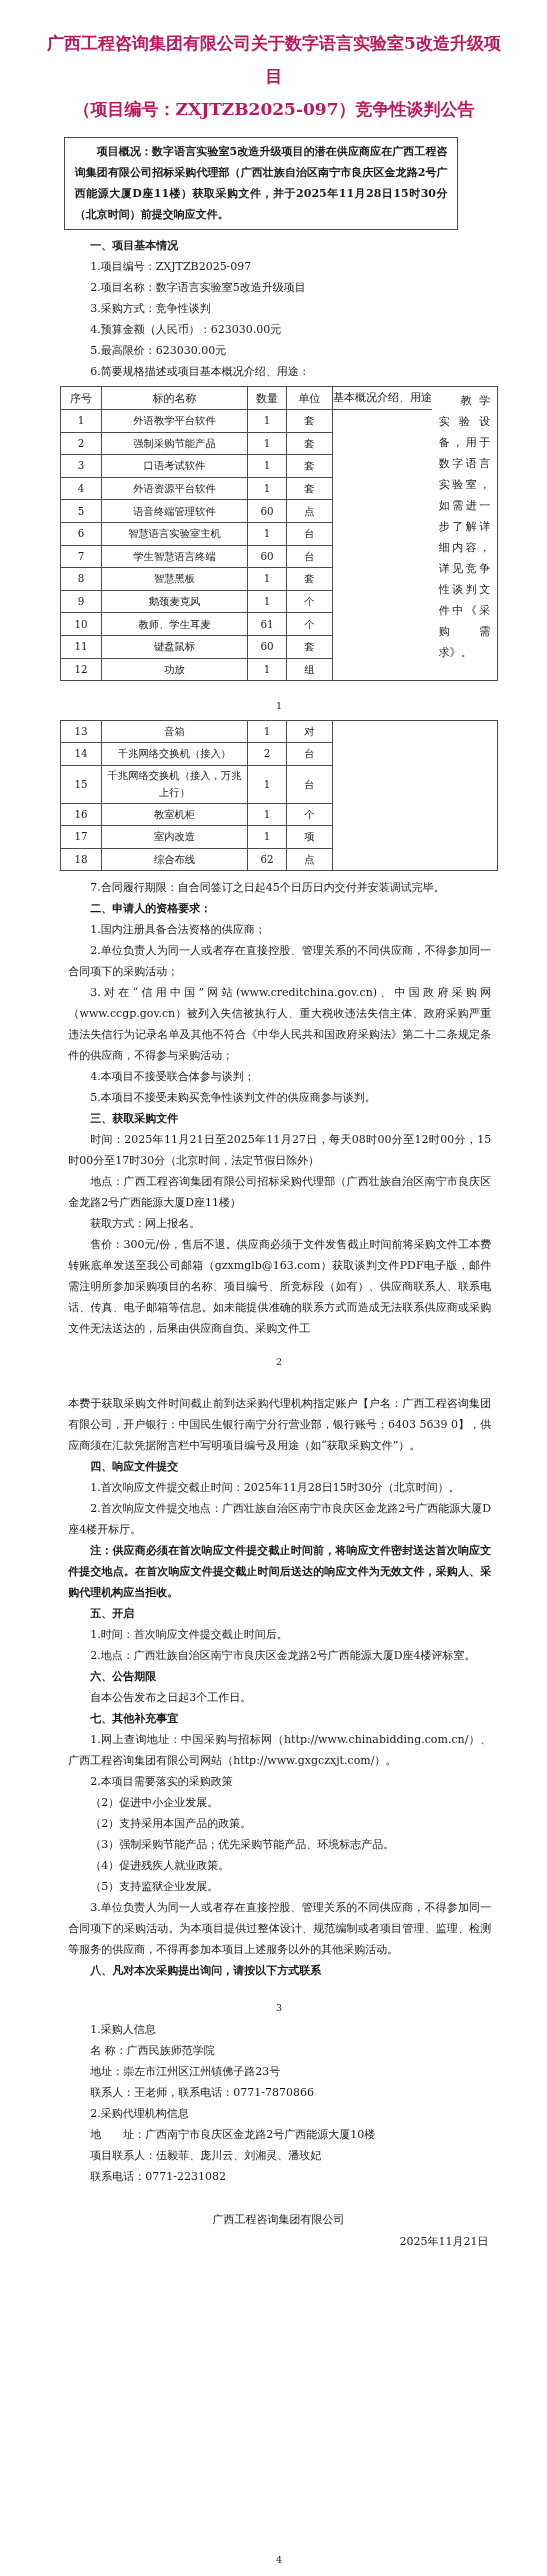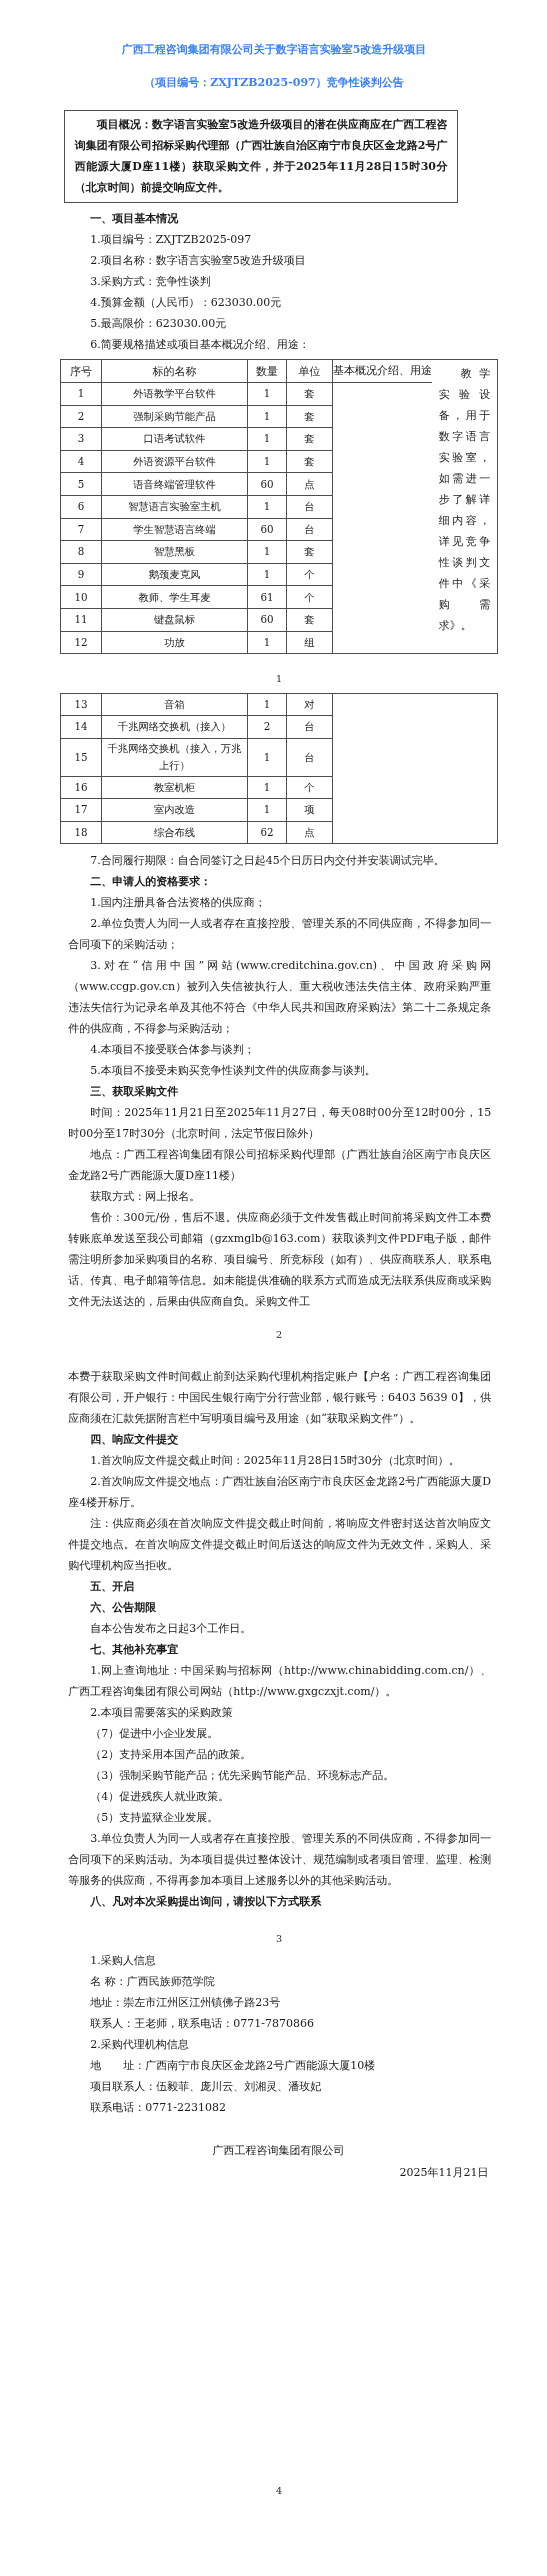--- a/index.html
+++ b/index.html
@@ -8,34 +8,34 @@
   }
   body {
     width: 548px; height: 2576px; overflow: hidden;
     color: #1a1a1a;
     font-family: "DejaVu Serif", "Liberation Serif", serif;
     font-size: 11px;
   }
   .doc { padding: 27px 0 0 0; }
   .content { width: 438px; margin: 0 49px 0 60px; }
 
-  .title { margin: 6px 41px; font-size: 11px; font-weight: 700; text-align: center; line-height: 33px; color:#3b82f6; }
+  .title { margin: 0 41px; font-size: 17px; font-weight: 700; text-align: center; line-height: 33px; color:#be185d; }
   .title .tline { display: block; }
 
   .box {
     margin: 11px 0 0 4.1px; width: 394px; box-sizing: border-box;
     border: 0.7px solid #4d4d4d; padding: 3.4px 9.6px;
   }
   .box-text { margin: 0; font-weight: 700; line-height: 21px; text-align: justify; text-indent: 2em; }
 
   .heading { margin: 0 6.8px 0 8.2px; font-weight: 700; line-height: 21px; text-indent: 2em; }
   .heading.first { margin-top: 5.5px; }
   .para { margin: 0 6.8px 0 8.2px; line-height: 21px; text-align: justify; text-indent: 2em; }
   .para.no-indent { text-indent: 0; margin-top: 24px; }
-  .para.bold { font-weight: 400; }
+  .para.bold { font-weight: 700; }
 
   
   .tbl { display: flex; align-items: stretch; margin-top: 4.1px; }
   .tbl table { border-collapse: collapse; table-layout: fixed; width: 272px; }
   .tbl th, .tbl td {
     border: 0.7px solid #4d4d4d; box-sizing: border-box;
     height: 22.6px; padding: 1.4px 2.7px;
     text-align: center; vertical-align: middle;
     font-size: 10.3px; font-weight: 400; line-height: 17px;
   }
@@ -267,33 +267,38 @@
 
     <p class="heading">四、响应文件提交</p>
     <div>
 
     <p class="para">1.首次响应文件提交截止时间：2025年11月28日15时30分（北京时间）。</p>
         <p class="para">2.首次响应文件提交地点：广西壮族自治区南宁市良庆区金龙路2号广西能源大厦D座4楼开标厅。</p>
       </div>
     <p class="para bold">注：供应商必须在首次响应文件提交截止时间前，将响应文件密封送达首次响应文件提交地点。在首次响应文件提交截止时间后送达的响应文件为无效文件，采购人、采购代理机构应当拒收。</p>
 
     <p class="heading">五、开启</p>
+    <div>
+
+    <p class="para">1.时间：首次响应文件提交截止时间后。</p>
+        <p class="para">2.地点：广西壮族自治区南宁市良庆区金龙路2号广西能源大厦D座4楼评标室。</p>
+      </div>
 
     <p class="heading">六、公告期限</p>
     <div>
 
     <p class="para">自本公告发布之日起3个工作日。</p>
       </div>
 
     <p class="heading">七、其他补充事宜</p>
     <div>
 
     <p class="para">1.网上查询地址：中国采购与招标网（http://www.chinabidding.com.cn/）、广西工程咨询集团有限公司网站（http://www.gxgczxjt.com/）。</p>
         <p class="para">2.本项目需要落实的采购政策</p>
-        <p class="para">（7）促进中小企业发展。</p>
+        <p class="para">（2）促进中小企业发展。</p>
         <p class="para">（2）支持采用本国产品的政策。</p>
         <p class="para">（3）强制采购节能产品；优先采购节能产品、环境标志产品。</p>
         <p class="para">（4）促进残疾人就业政策。</p>
         <p class="para">（5）支持监狱企业发展。</p>
         <p class="para">3.单位负责人为同一人或者存在直接控股、管理关系的不同供应商，不得参加同一合同项下的采购活动。为本项目提供过整体设计、规范编制或者项目管理、监理、检测等服务的供应商，不得再参加本项目上述服务以外的其他采购活动。</p>
       </div>
 
     <p class="heading">八、凡对本次采购提出询问，请按以下方式联系</p>
 
     <div class="pagenum p3">3</div>

